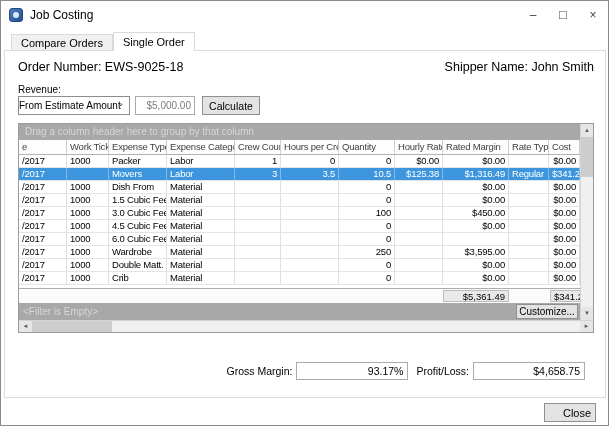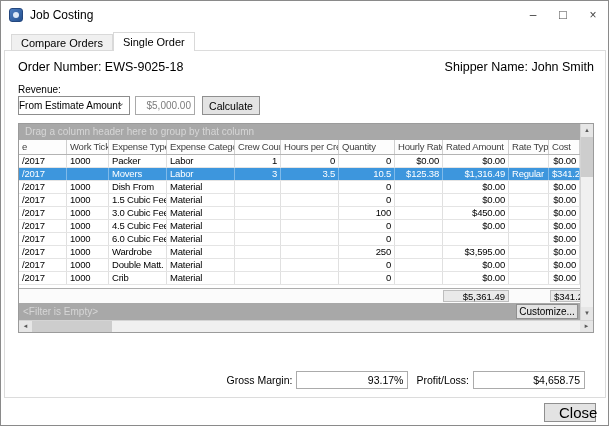--- a/index.html
+++ b/index.html
@@ -71,26 +71,26 @@
   .vscroll { width:13px; display:flex; flex-direction:column; background:#f0f0f0; border-left:1px solid #d4d4d4; }
   .varrow { height:13px; background:#e6e6e6; color:#5a5a5a; font-size:6px; text-align:center; line-height:13px; }
   .vthumb { height:40px; background:#cdcdcd; }
   .vtrack { flex:1 1 auto; }
   .hscroll { height:12px; display:flex; background:#f0f0f0; border-top:1px solid #d4d4d4; }
   .harrow { width:13px; background:#e6e6e6; color:#5a5a5a; font-size:6px; text-align:center; line-height:11px; }
   .hthumb { width:80px; background:#cdcdcd; }
   .htrack { flex:1 1 auto; }
 
   
-  .footer-metrics { position:absolute; right:8px; top:320px; display:flex; align-items:center; height:18px; }
+  .footer-metrics { position:absolute; right:8px; top:311px; display:flex; align-items:center; height:18px; }
   .flabel { font-size:10.5px; color:#000; margin-right:4px; }
   .fbox { width:112px; height:18px; border:1px solid #ababab; background:#fff; font-size:10.5px;
           text-align:right; padding:2px 4px 0 0; color:#000; margin-right:8px; }
   .fbox:last-child { margin-right:12px; }
-  .closebtn { position:absolute; right:12px; top:402px; width:52px; height:19px; font-size:15px;padding-left:14px; }
+  .closebtn { position:absolute; right:12px; top:402px; width:52px; height:19px; font-size:11px;padding-left:14px; }
 </style>
 </head>
 <body>
 
 <div class="dialog">
 
   <div class="titlebar">
     <span class="appicon"></span>
     <span class="title">Job Costing</span>
     <div class="winbtns">
@@ -128,21 +128,21 @@
           <div class="groupbar">Drag a column header here to group by that column</div>
           <div class="ghead">
               <div class="hcell" style="width: 48px;">e</div>
               <div class="hcell" style="width: 42px;">Work Ticket</div>
               <div class="hcell" style="width: 58px;">Expense Type</div>
               <div class="hcell" style="width: 68px;">Expense Category</div>
               <div class="hcell" style="width: 46px;">Crew Count</div>
               <div class="hcell" style="width: 58px;">Hours per Crew</div>
               <div class="hcell" style="width: 56px;">Quantity</div>
               <div class="hcell" style="width: 48px;">Hourly Rate</div>
-              <div class="hcell" style="width: 66px;">Rated Amount</div>
+              <div class="hcell" style="width: 66px;">Rated Margin</div>
               <div class="hcell" style="width: 40px;">Rate Type</div>
               <div class="hcell" style="width: 31px;">Cost</div>
             </div>
           <div class="grows">
               <div class="grow">
                 <div class="gcell" style="width: 48px; text-align: left;">/2017</div>
                 <div class="gcell" style="width: 42px; text-align: left;">1000</div>
                 <div class="gcell" style="width: 58px; text-align: left;">Packer</div>
                 <div class="gcell" style="width: 68px; text-align: left;">Labor</div>
                 <div class="gcell" style="width: 46px; text-align: right;">1</div>

